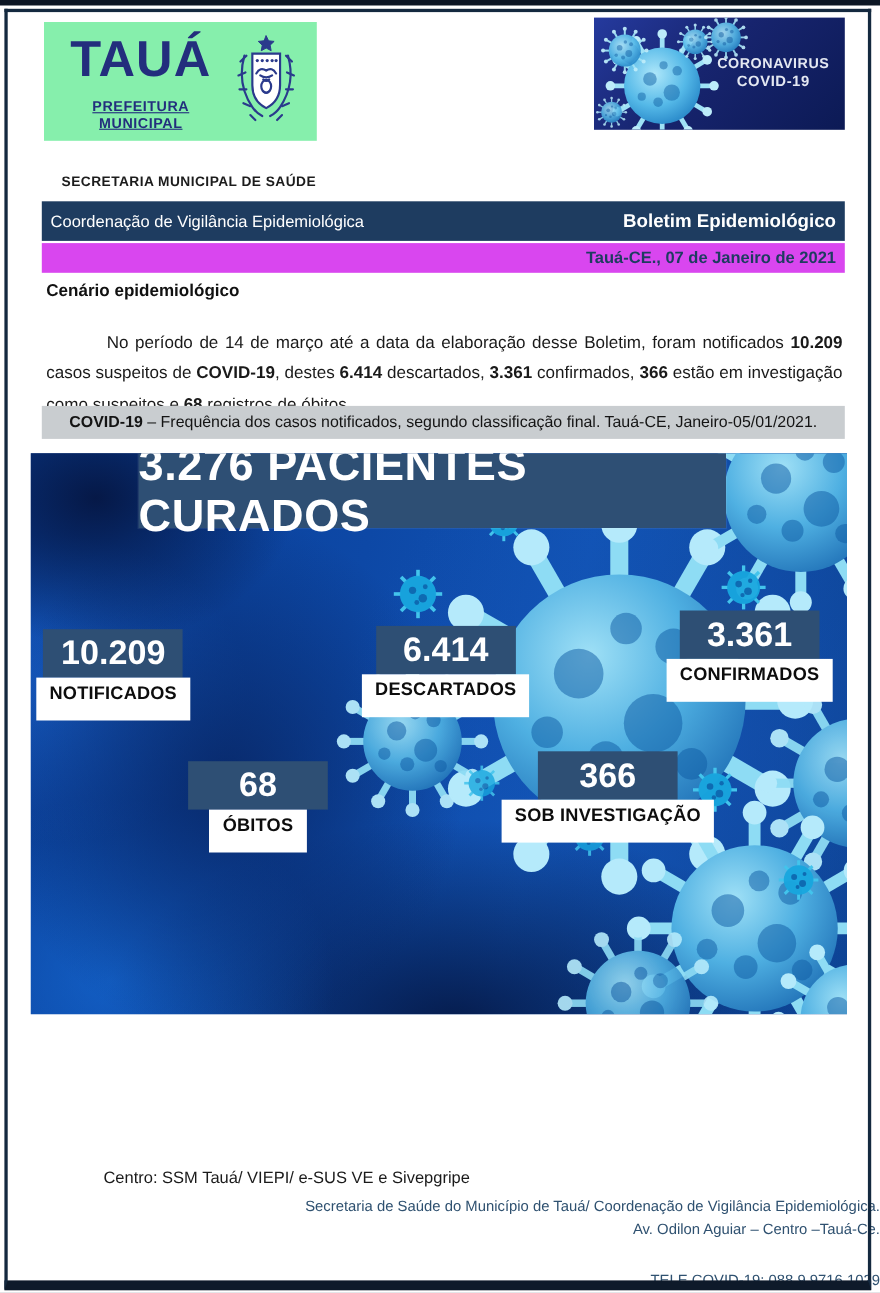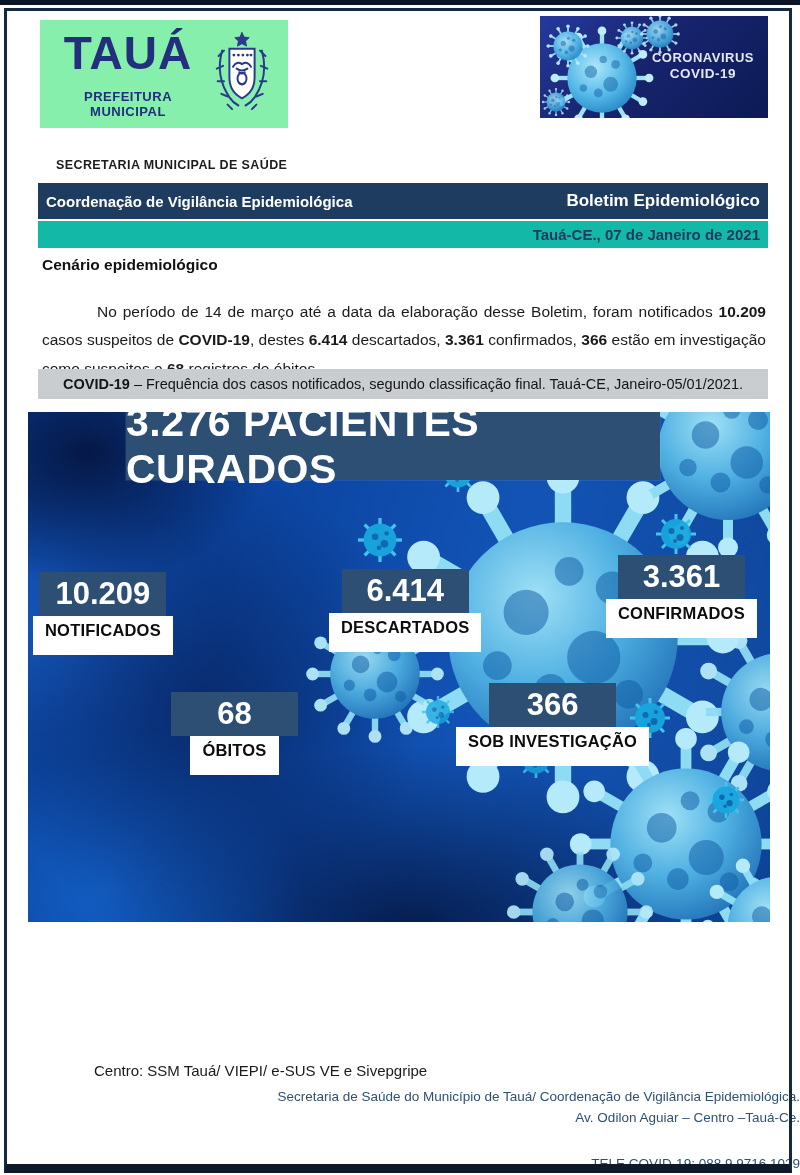--- a/index.html
+++ b/index.html
@@ -15,21 +15,21 @@
     border:3px solid #14293f;border-bottom:9px solid #0e1a2a;
     pointer-events:none;z-index:50;
   }
   
   .logo-box{
     position:absolute;left:40px;top:20px;width:248px;height:108px;
     background:#86efac;display:flex;align-items:center;padding:0 10px;box-sizing:border-box;
   }
   .logo-words{flex:1;text-align:center;}
   .logo-city{font-size:46px;font-weight:bold;color:#232e7d;letter-spacing:1px;line-height:1.0;}
-  .logo-org{font-size:13px;font-weight:bold;color:#232e7d;letter-spacing:.5px;margin-top:13px;}
+  .logo-org{font-size:13px;font-weight:bold;color:#232e7d;letter-spacing:.5px;margin-top:13px;text-decoration:underline;}
   .coat{width:72px;height:96px;flex:0 0 auto;}
   .secretaria{
     position:absolute;left:56px;top:136px;
     font-size:12.5px;font-weight:bold;color:#1c1c1c;letter-spacing:.4px;margin-top:22px;
   }
   
   .banner{
     position:absolute;left:540px;top:16px;width:228px;height:102px;
     background:linear-gradient(135deg,#253a9e 0%,#17246e 45%,#0c1a55 100%);
     overflow:hidden;
@@ -40,25 +40,25 @@
   }
   .banner-text .l1{font-size:13px;letter-spacing:.5px;}
   .banner-text .l2{font-size:13.5px;letter-spacing:.5px;}
   .banner svg{position:absolute;left:0;top:0;}
   
   .header-bar{
     position:absolute;left:38px;top:183px;width:730px;height:36px;
     background:#1e3c60;color:#ffffff;display:flex;align-items:center;
     justify-content:space-between;box-sizing:border-box;padding:0 8px;
   }
-  .header-left{font-size:15px;font-weight:700;}
+  .header-left{font-size:15px;font-weight:400;}
   .header-right{font-size:17px;font-weight:bold;}
   .date-bar{
     position:absolute;left:38px;top:221px;width:730px;height:27px;
-    background:#14b8a6;color:#1e3c60;font-size:15px;font-weight:bold;
+    background:#d946ef;color:#1e3c60;font-size:15px;font-weight:bold;
     display:flex;align-items:center;justify-content:flex-end;
     box-sizing:border-box;padding:0 8px;
   }
   
   .scen-heading{position:absolute;left:42px;top:256px;font-size:15.5px;font-weight:bold;color:#111;}
   .scen-par{
     position:absolute;left:42px;top:282px;width:724px;
     font-size:15.5px;line-height:1.85;text-align:justify;text-indent:55px;color:#1a1a1a;
   }
   .scen-par b{font-weight:bold;}

